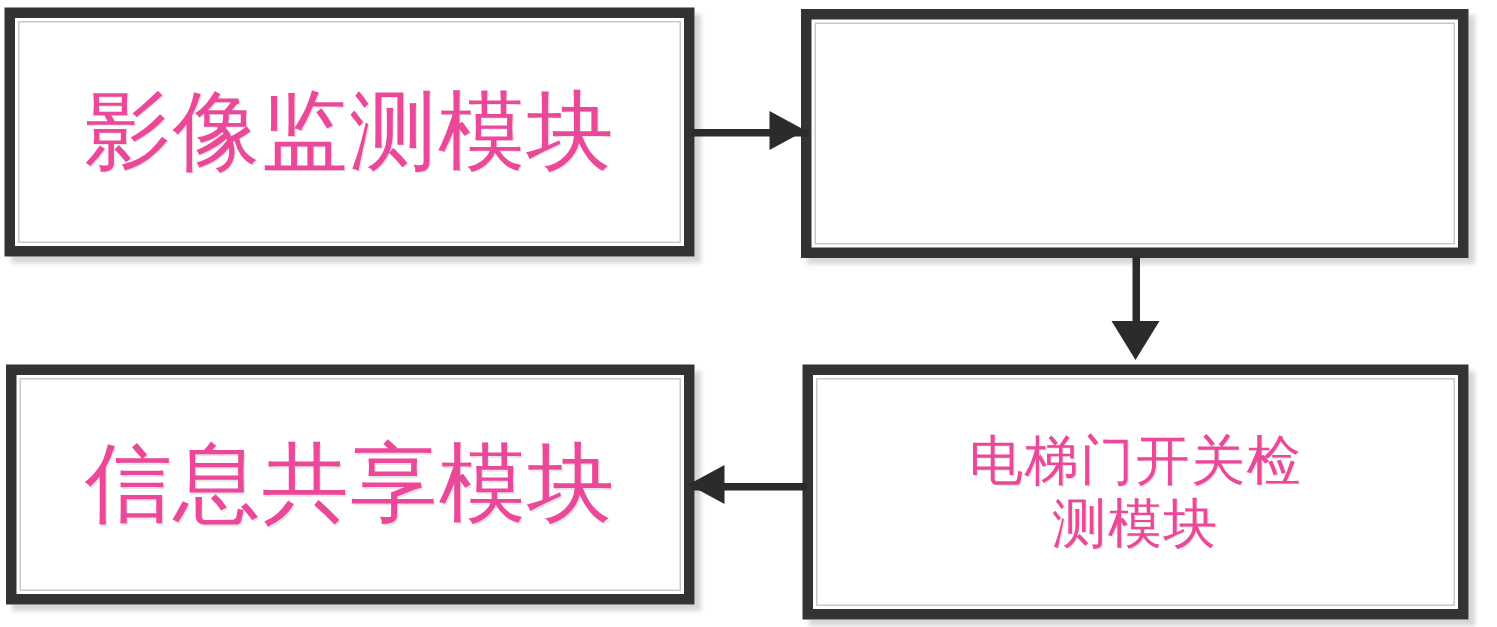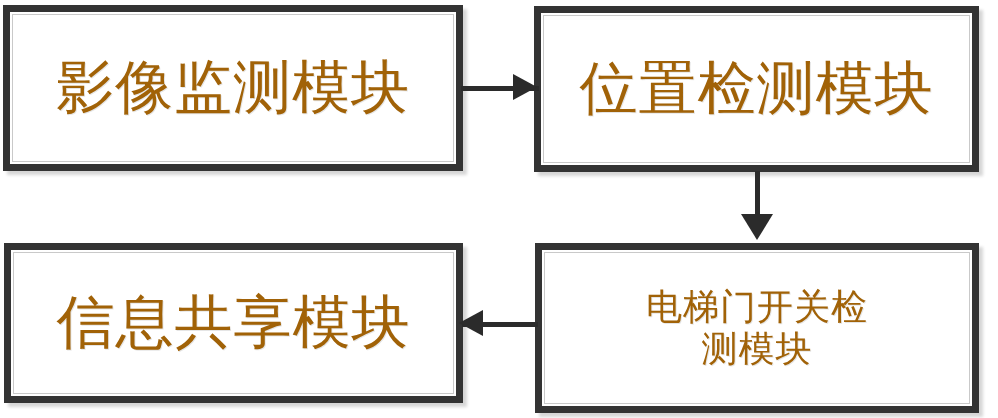--- a/index.html
+++ b/index.html
@@ -31,21 +31,21 @@
     text-align: center;
   }
   .node .inner-rule {
     position: absolute;
     left: 2px; top: 2px; right: 2px; bottom: 2px;
     border: 1px solid #c9c9c9;
     pointer-events: none;
   }
   .node-label {
     position: relative;
-    color: #a16207;
+    color: #ec4899;
     font-family: "Liberation Serif", "DejaVu Serif", serif;
     font-weight: 400;
     letter-spacing: 1px;
     line-height: 1.05;
     white-space: pre-line;
     text-shadow: 1px 1px 0 rgba(0,0,0,0.10);
   }
 
   #node-image-monitor   { left: 3px;   top: 5px;   width: 460px; height: 166px; }
   #node-position-detect { left: 534px; top: 6px;   width: 445px; height: 166px; }
@@ -103,21 +103,20 @@
 
 <div id="canvas">
 
   <div class="node" id="node-image-monitor">
     <span class="inner-rule"></span>
     <span class="node-label">影像监测模块</span>
   </div>
 
   <div class="node" id="node-position-detect">
     <span class="inner-rule"></span>
-    <span class="node-label">位置检测模块</span>
   </div>
 
   <div class="node" id="node-door-switch">
     <span class="inner-rule"></span>
     <span class="node-label">电梯门开关检
 测模块</span>
   </div>
 
   <div class="node" id="node-info-share">
     <span class="inner-rule"></span>

